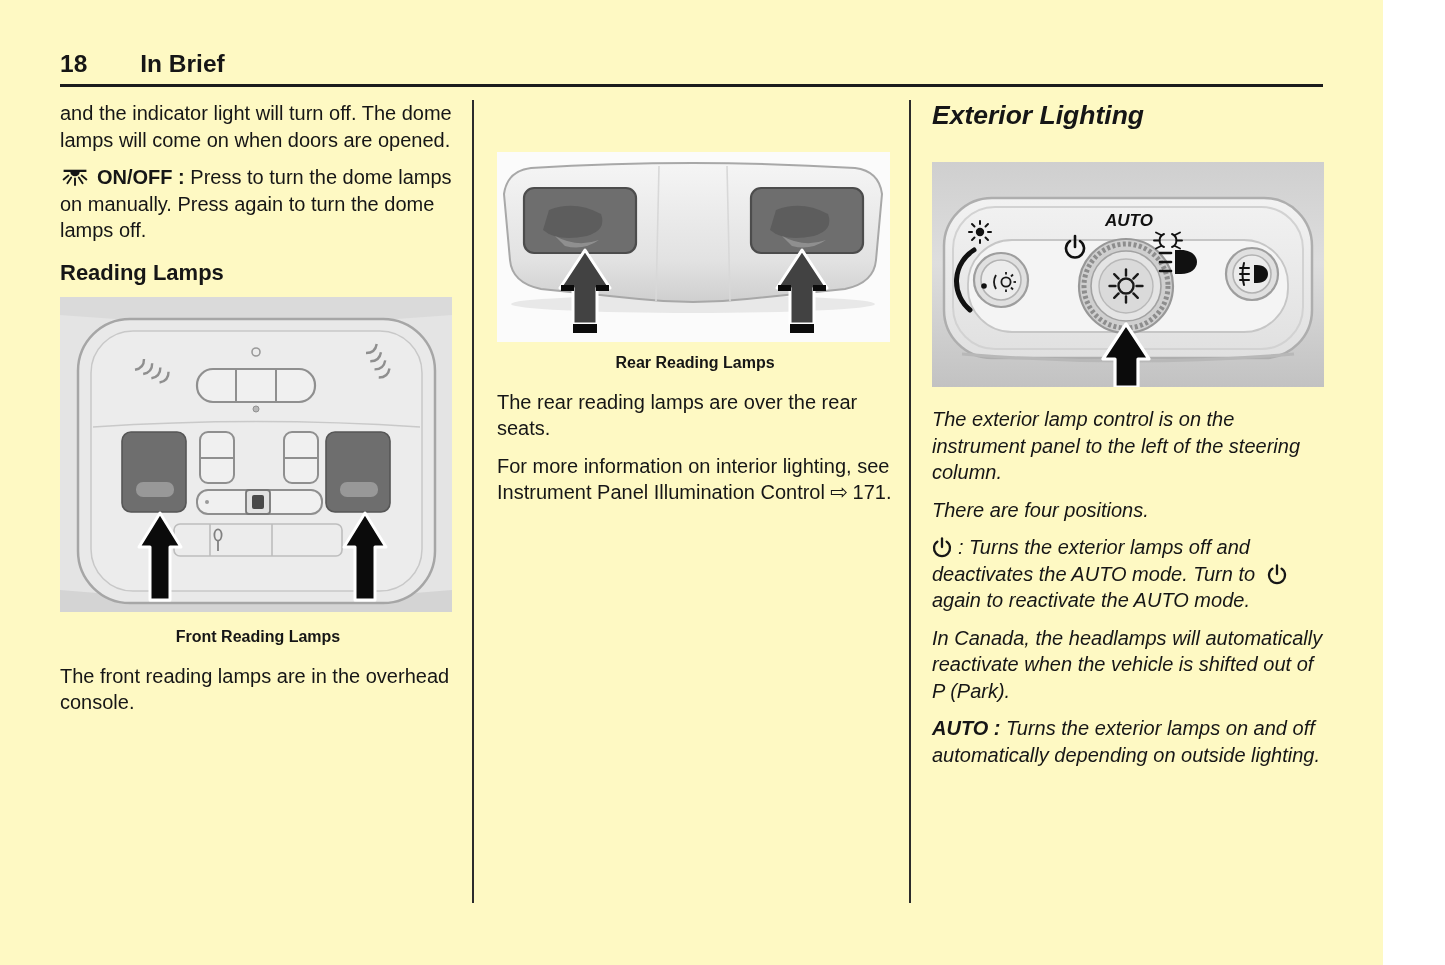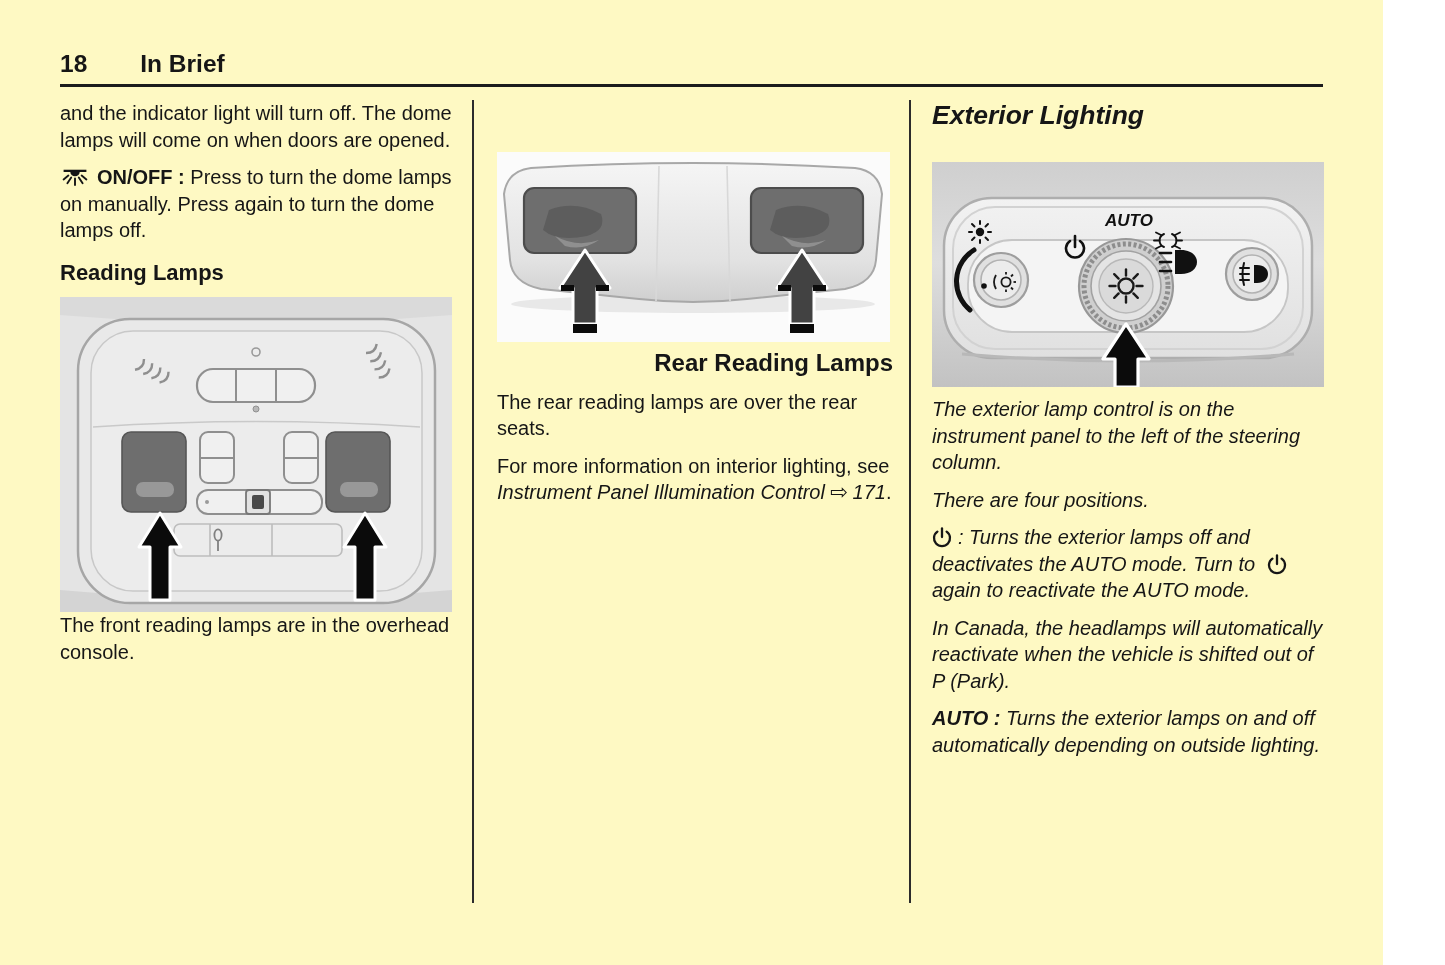--- a/index.html
+++ b/index.html
@@ -24,24 +24,24 @@
   .vrule { position:absolute; top:100px; width:2px; height:803px; background:#2c2c2c; }
   .vrule-1 { left:472px; }
   .vrule-2 { left:909px; }
   p { margin:0 0 11px 0; }
   h3.subheading { font-size:22px; font-weight:bold; margin:16px 0 11px 0; }
   h2.section-heading { font-size:26.5px; font-weight:bold; line-height:30px; margin:0 0 0 0; }
   .figure { display:block; }
   .fig-1 { margin-top:4px; }
   .fig-2 { margin-top:52px; }
   .fig-3 { margin-top:32px; }
-  .caption { font-weight:bold; font-size:24px; text-align:right; margin:12px 0 12px 0; }
+  .caption { font-weight:bold; font-size:16px; text-align:center; margin:12px 0 12px 0; }
   .cap-2 { margin-top:8px; }
-  .after-fig3 { margin-top:9px; }
-  .it { font-style:italic; }
+  .after-fig3 { margin-top:19px; }
+  .it { }
   .b { font-weight:bold; }
   .ref-arrow { font-family:"DejaVu Sans", sans-serif; font-style:normal; margin:0 5px; font-size:21px; }
   
   .dome-ic { display:inline-block; width:30px; height:19px; vertical-align:-3px; margin-right:7px; }
   .power-ic { display:inline-block; width:20px; height:21px; vertical-align:-4px; margin:0 6px 0 0; }
   .power-ic.mid { margin:0 6px; }
   svg { display:block; }
   svg.inline { display:inline-block; }
 </style>
 </head>
@@ -142,20 +142,21 @@
       </g>
       <g stroke="#808080" stroke-width="1.8" fill="none">
         <ellipse cx="158" cy="238" rx="3.6" ry="5.6"></ellipse>
         <line x1="158" y1="244" x2="158" y2="254"></line>
       </g>
 
       <polygon points="100,216 79,250 90,250 90,303 110,303 110,250 121,250" fill="#0b0b0b" stroke="#ffffff" stroke-width="3" stroke-linejoin="round"></polygon>
       <polygon points="305,216 284,250 295,250 295,303 315,303 315,250 326,250" fill="#0b0b0b" stroke="#ffffff" stroke-width="3" stroke-linejoin="round"></polygon>
     </svg>
 
+    <div class="caption">Front Reading Lamps</div>
     <p>The front reading lamps are in the overhead console.</p>
   </div>
 
   <div class="col col-2">
 
     <svg class="figure fig-2" width="393" height="190" viewBox="0 0 393 190">
       <defs>
         <linearGradient id="rrl" x1="0" y1="0" x2="0" y2="1">
           <stop offset="0" stop-color="#f5f5f5"></stop>
             <stop offset="0.7" stop-color="#e2e2e2"></stop>

